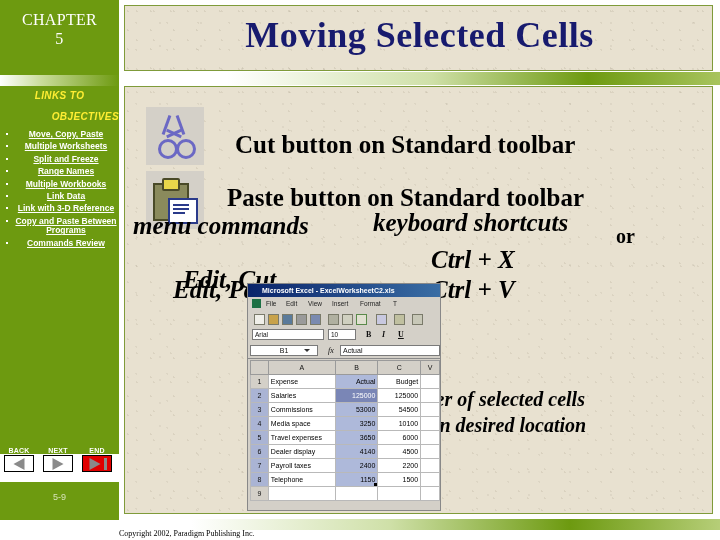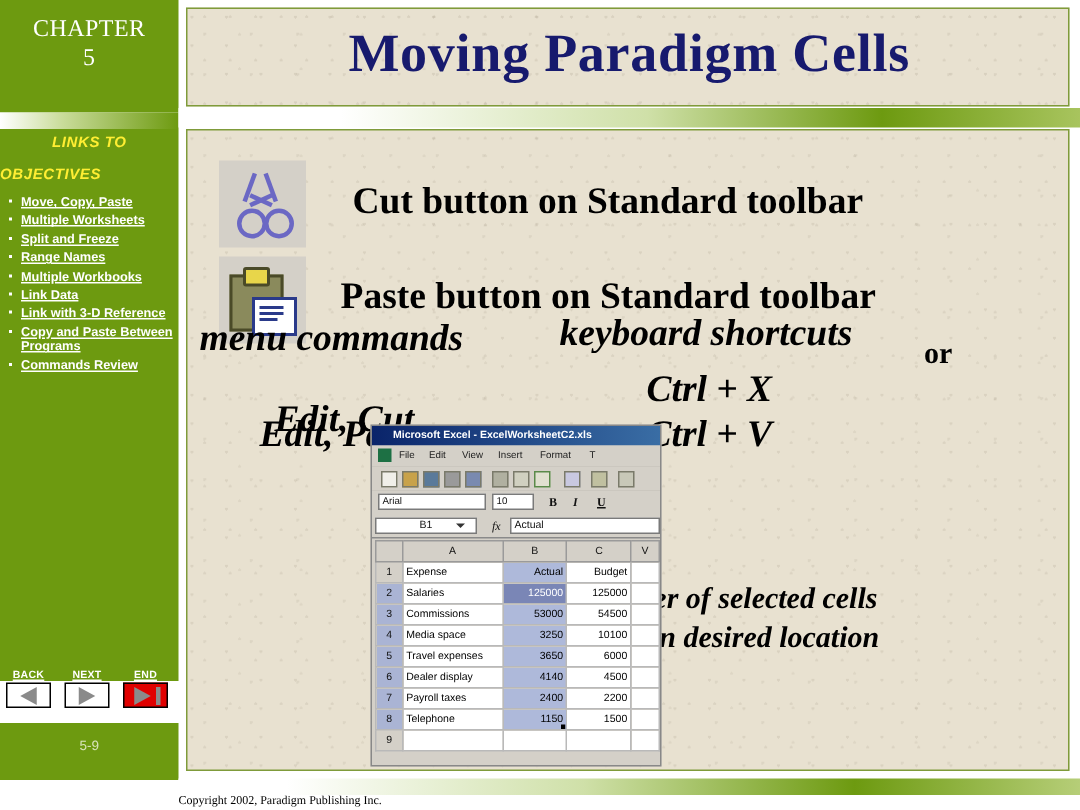--- a/index.html
+++ b/index.html
@@ -35,27 +35,27 @@
     font-family:"Liberation Serif", serif;
     font-size:16px;line-height:19px;font-weight:normal;
     letter-spacing:.3px;
   }
   #links-to{
     position:absolute;left:0;top:90px;width:119px;text-align:center;
     color:#ffee33;font-family:"Liberation Sans", sans-serif;
     font-size:10px;font-weight:bold;font-style:italic;letter-spacing:.4px;
   }
   #objectives{
-    position:absolute;left:0;top:111px;width:119px;text-align:left;
+    position:absolute;left:0;top:111px;width:119px;text-align:right;
     color:#ffee33;font-family:"Liberation Sans", sans-serif;
     font-size:10px;font-weight:bold;font-style:italic;letter-spacing:.4px;
   }
   #obj-list{
     position:absolute;left:4px;top:130px;width:114px;
-    margin:0;padding:0;list-style:none;
+    margin:0;padding:0;list-style:none;text-align:center;
   }
   #obj-list li{
     position:relative;padding-left:10px;margin-bottom:3px;
     color:#ffffff;font-family:"Liberation Sans", sans-serif;
     font-size:8.5px;font-weight:bold;line-height:9.4px;
   }
   #obj-list li:before{
     content:"";position:absolute;left:2px;top:3px;
     width:2px;height:2px;background:#ffffff;
   }
@@ -137,21 +137,21 @@
   .cut-ring{position:absolute;width:14px;height:14px;border:3px solid #6b68c4;border-radius:50%;}
   
   .clip-body{position:absolute;left:7px;top:12px;width:32px;height:34px;background:#8a8a5c;border:2px solid #4a4a28;}
   .clip-top{position:absolute;left:16px;top:7px;width:14px;height:9px;background:#e8d64a;border:2px solid #4a4a28;border-radius:2px;}
   .clip-page{position:absolute;left:22px;top:27px;width:26px;height:22px;background:#ffffff;border:2px solid #2a3a8a;}
   .clip-page i{position:absolute;left:3px;height:2px;background:#2a3a8a;display:block;}
   .bigtext{
     position:absolute;color:#000000;font-family:"Liberation Serif", serif;
     font-weight:bold;
   }
-  #cut-label{left:110px;top:34px;font-size:25px;}
+  #cut-label{left:110px;top:44px;font-size:25px;}
   #paste-label{left:102px;top:97px;font-size:25px;}
   #menu-commands{left:8px;top:125px;font-size:25px;font-style:italic;}
   #kbd-shortcuts{left:248px;top:122px;font-size:25px;font-style:italic;}
   #or-word{left:491px;top:138px;font-size:20px;font-style:normal;}
   #edit-cut{left:58px;top:163px;font-size:25px;font-style:italic;margin-top:16px;}
   #edit-paste{left:48px;top:189px;font-size:25px;font-style:italic;}
   #ctrl-x{left:306px;top:159px;font-size:25px;font-style:italic;}
   #ctrl-v{left:306px;top:189px;font-size:25px;font-style:italic;}
   #drag-1{left:230px;top:301px;font-size:20px;font-style:italic;}
   #drag-2{left:230px;top:327px;font-size:20px;font-style:italic;}
@@ -281,21 +281,21 @@
       </div>
     </div>
   </div>
 
   <div id="page-num">5-9</div>
 </div>
 
 <div id="content-wrap">
 
   <div id="title-banner">
-    <div id="page-title">Moving Paradigm Cells</div>
+    <div id="page-title">Moving Selected Cells</div>
   </div>
   <div id="title-underbar"></div>
 
   <div id="body-panel">
 
     <div class="tbbtn" id="cut-btn">
       <span class="cut-line" style="left:19px;top:8px;width:3px;height:20px;transform:rotate(20deg);"></span>
       <span class="cut-line" style="left:33px;top:8px;width:3px;height:20px;transform:rotate(-20deg);"></span>
       <span class="cut-line" style="left:20px;top:25px;width:16px;height:3px;transform:rotate(25deg);"></span>
       <span class="cut-line" style="left:20px;top:25px;width:16px;height:3px;transform:rotate(-25deg);"></span>

